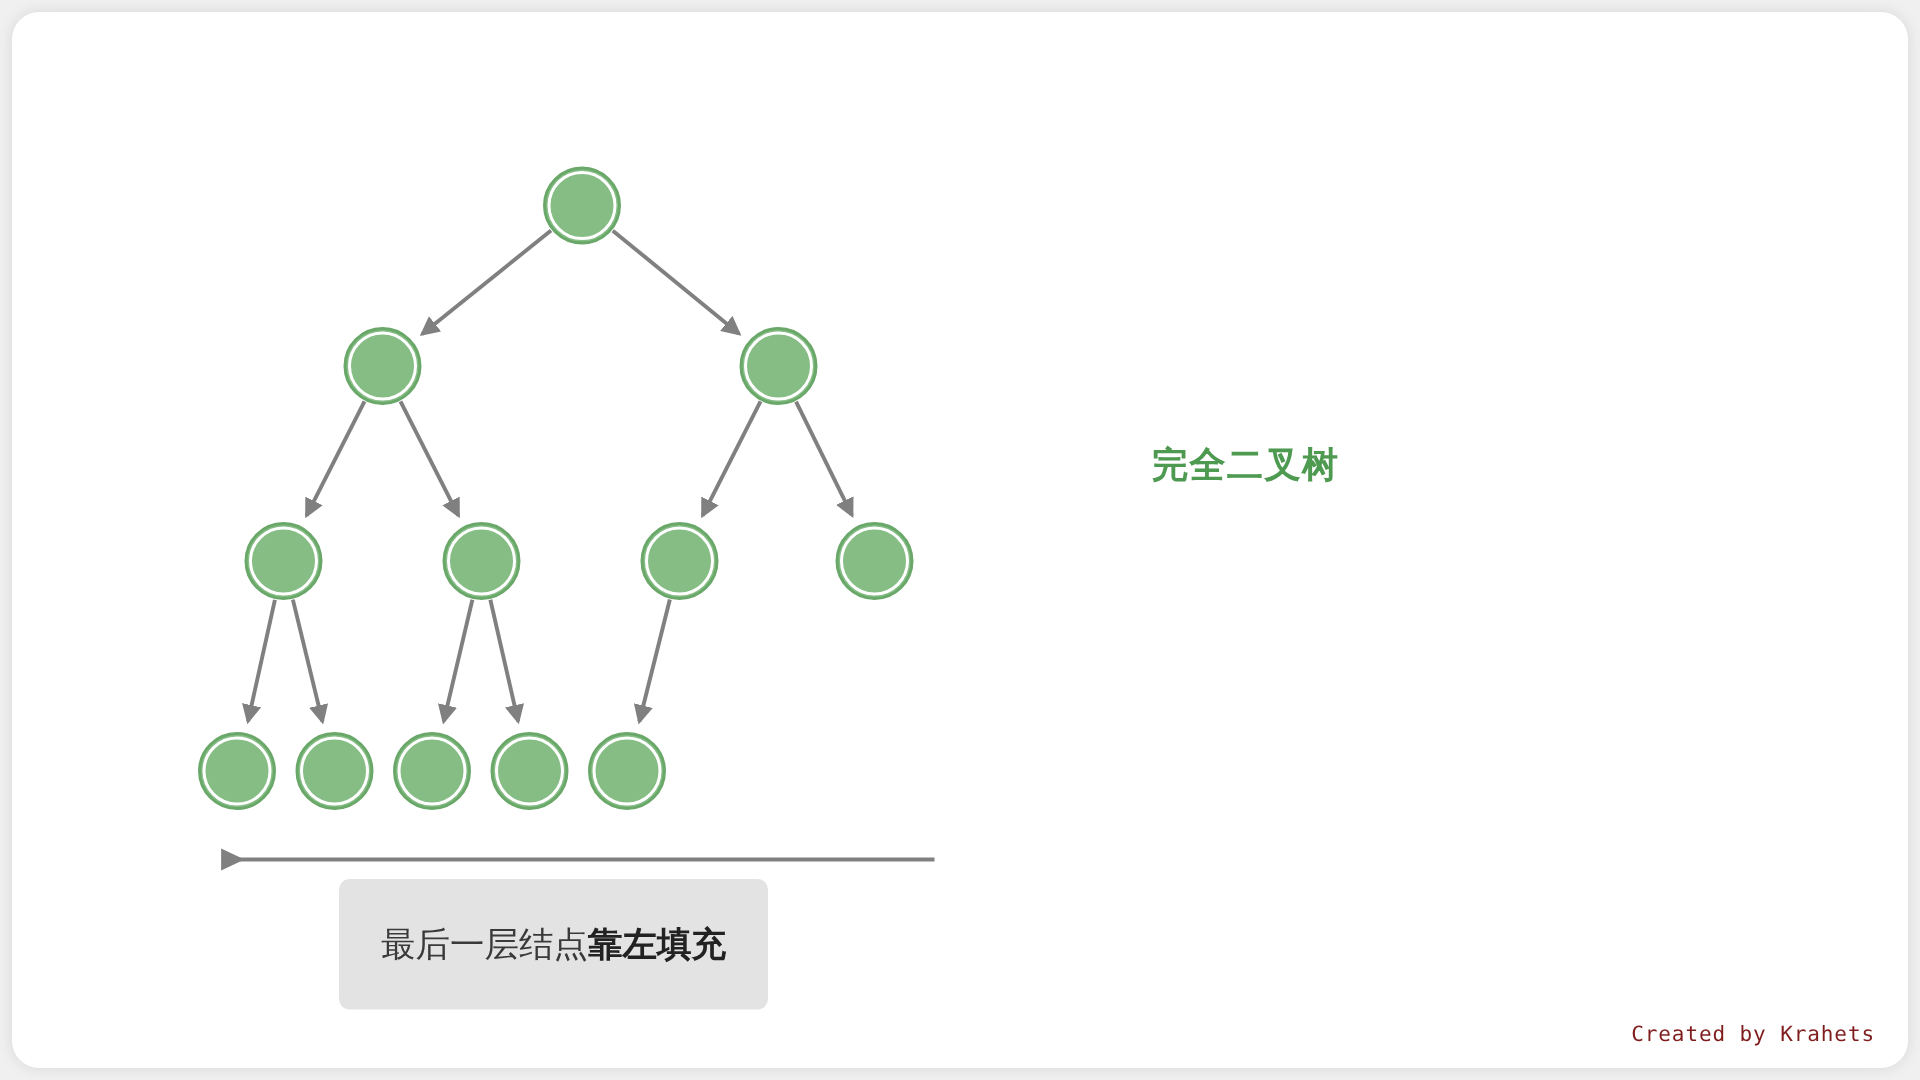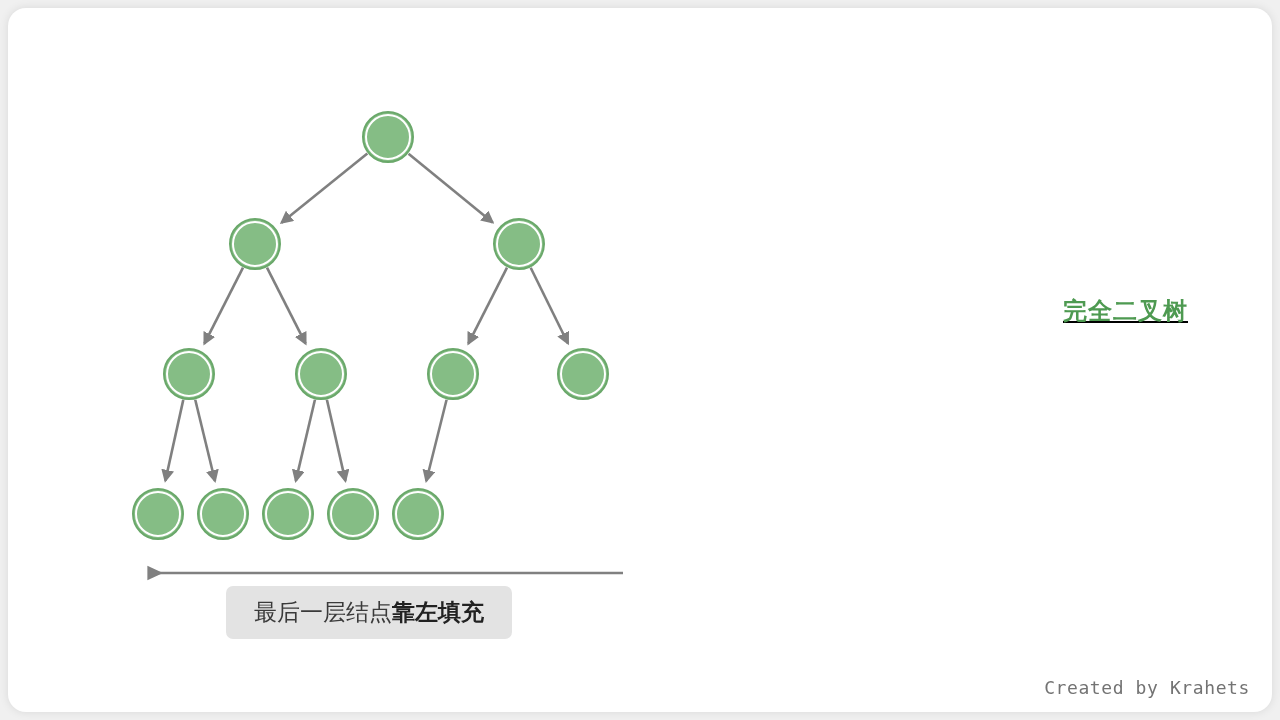--- a/index.html
+++ b/index.html
@@ -35,22 +35,21 @@
     left: 0;
     top: 0;
     width: 1264px;
     height: 704px;
   }
   .title-block {
     position: absolute;
     left: 760px;
     top: 288px;
     width: 420px;
-    text-align: right;
-    text-decoration: underline;
+    text-align: left;
   }
   .title-cn {
     font-family: "Liberation Sans", sans-serif;
     font-size: 24px;
     font-weight: bold;
     color: #4e9a51;
     letter-spacing: 1px;
     line-height: 30px;
     margin: 0;
   }
@@ -62,37 +61,37 @@
     margin: 0;
     margin-top: 18px;
     letter-spacing: 0.5px;
   }
   .note-box {
     position: absolute;
     left: 218px;
     top: 578px;
     background: #e3e3e3;
     border-radius: 7px;
-    padding: 11px 28px;
+    padding: 28px 28px;
     font-size: 23px;
     color: #3a3a3a;
     white-space: nowrap;
     font-family: "Liberation Sans", sans-serif;
   }
   .note-box .bold {
     font-weight: bold;
     color: #222222;
   }
   .credit {
     position: absolute;
     right: 22px;
     bottom: 14px;
     font-family: "DejaVu Sans Mono", "Liberation Mono", monospace;
-    font-size: 18px;
-    color: #737373;
+    font-size: 14px;
+    color: #7f1d1d;
     letter-spacing: 0.6px;
   }
 </style>
 </head>
 <body>
 
 <div id="stage">
   <div id="card">
 
     <svg id="tree-svg" viewBox="0 0 1264 704">

